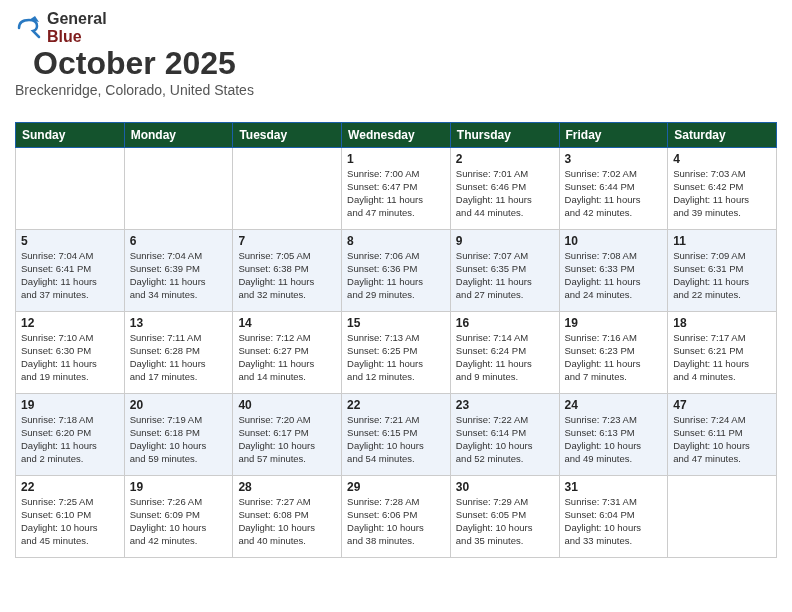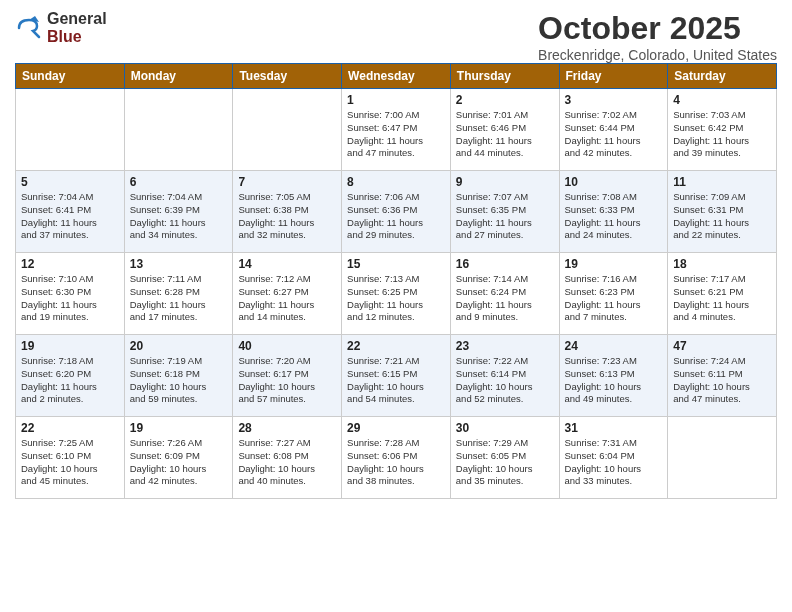--- a/index.html
+++ b/index.html
@@ -13,21 +13,22 @@
     .page {
       width: 792px;
       height: 612px;
       background: #fff;
       padding: 10px 15px;
     }
     .header {
       display: flex;
       justify-content: space-between;
       align-items: flex-start;
-      margin-bottom: 0;
+      margin-bottom: 24px;
+      flex-direction: column;
     }
     .logo {
       display: flex;
       align-items: center;
       gap: 4px;
     }
     .logo-text {
       display: flex;
       flex-direction: column;
       line-height: 1.1;
@@ -40,38 +41,38 @@
     .logo-blue {
       font-size: 16px;
       font-weight: bold;
       color: #7f1d1d;
     }
     .logo-icon {
       width: 28px;
       height: 28px;
     }
     .title-block {
-      text-align: left;
+      text-align: center;
     }
     .cal-title {
       font-size: 32px;
       font-weight: bold;
       color: #333;
     }
     .cal-subtitle {
       font-size: 14px;
       color: #555;
     }
     .calendar {
       width: 100%;
       border-collapse: collapse;
       border: 1px solid #ccc;
     }
     .calendar th {
-      background: #a16207;
+      background: #14532d;
       color: #fff;
       font-size: 12px;
       font-weight: bold;
       padding: 5px 6px;
       text-align: left;
       border: 1px solid #1a5fa8;
     }
     .calendar td {
       vertical-align: top;
       border: 1px solid #ccc;

